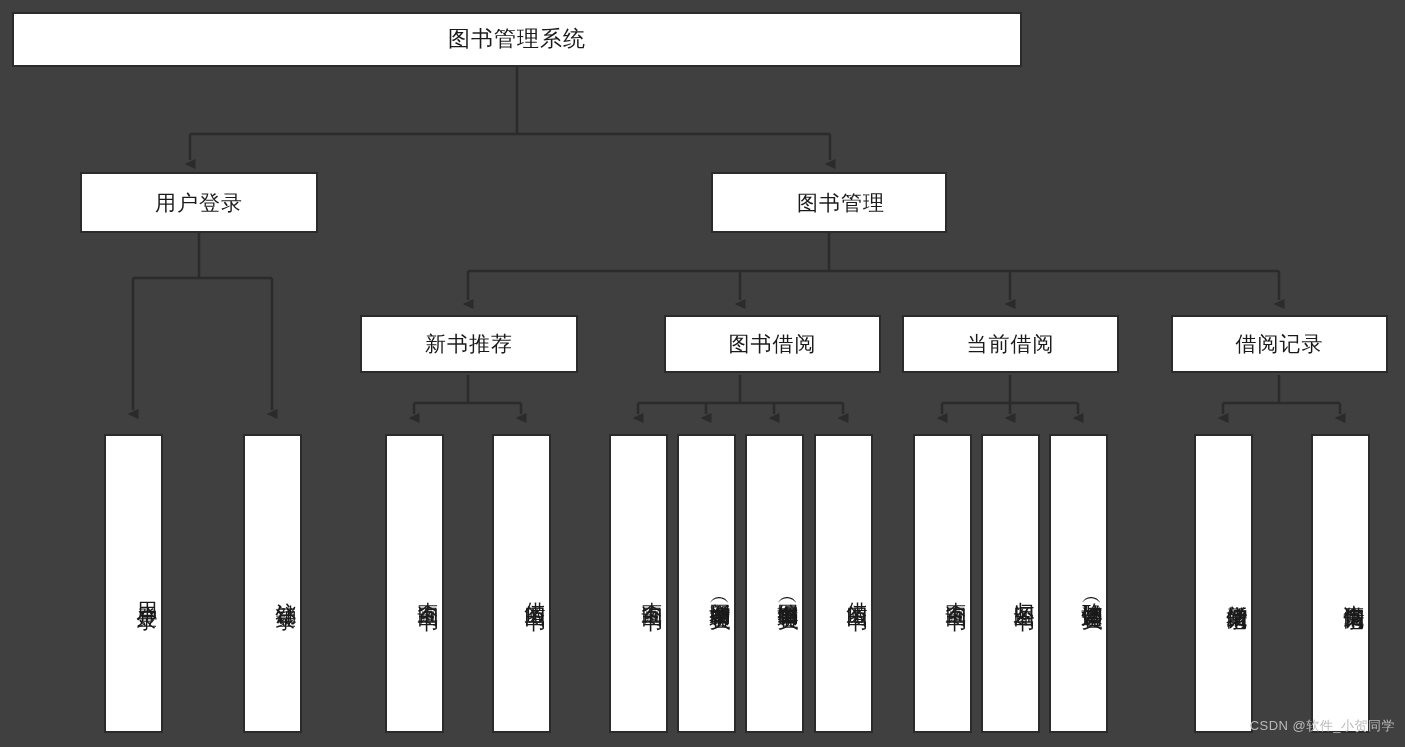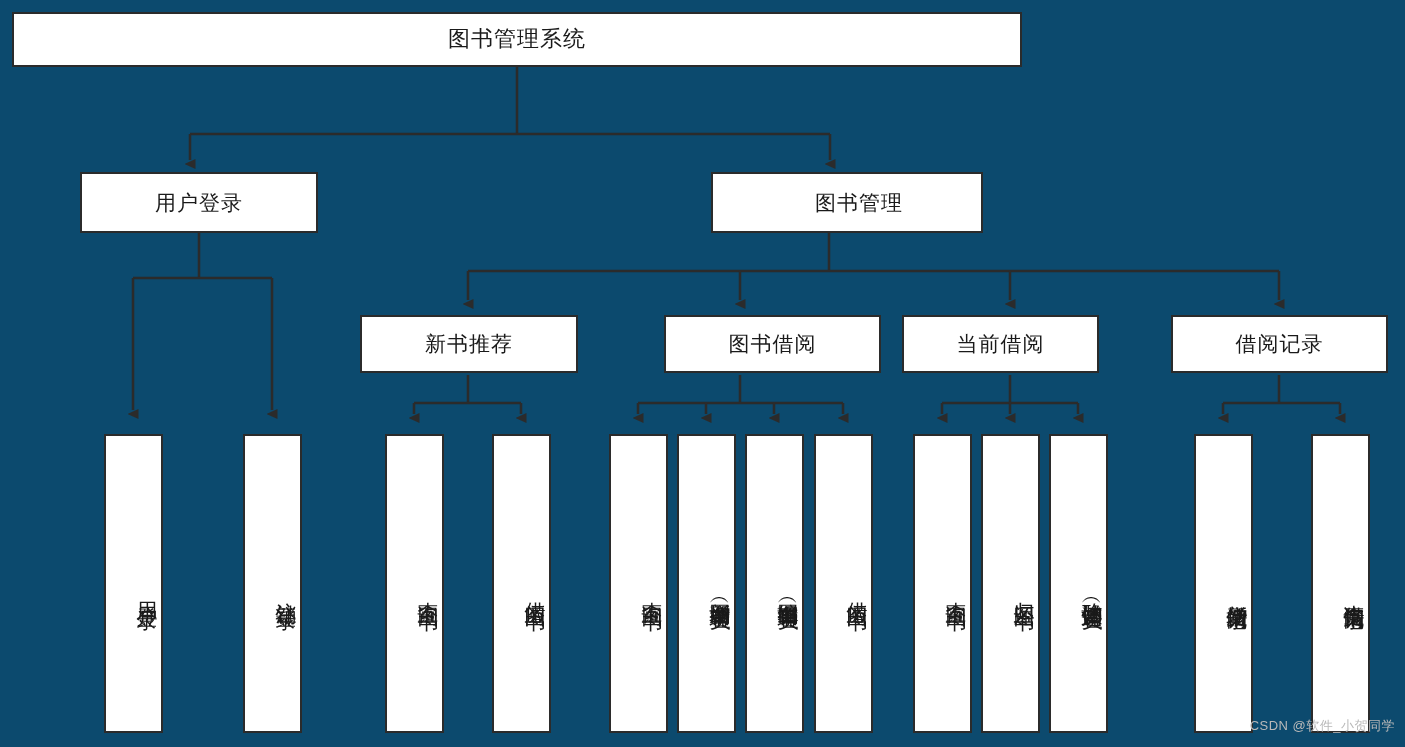--- a/index.html
+++ b/index.html
@@ -7,21 +7,21 @@
     padding: 0;
     background: #ffffff;
   }
   body {
     font-family: "Liberation Sans", "DejaVu Sans", sans-serif;
   }
   #canvas {
     position: relative;
     width: 1405px;
     height: 747px;
-    background: #0c4a6e;
+    background: #404040;
     overflow: hidden;
   }
   svg.wires {
     position: absolute;
     left: 0;
     top: 0;
     width: 1405px;
     height: 747px;
     pointer-events: none;
   }
@@ -117,27 +117,27 @@
       <path d="M1223,403 L1340,403"></path>
       <path d="M1223,403 L1223,414" marker-end="url(#arrow)"></path>
       <path d="M1340,403 L1340,414" marker-end="url(#arrow)"></path>
     </g>
   </svg>
 
   <div class="node horiz" id="root-node" style="left:12px; top:12px; width:1010px; height:55px;">图书管理系统</div>
 
   <div class="node horiz" style="left:80px; top:172px; width:238px; height:61px;">用户登录</div>
 
-  <div class="node horiz" style="left:711px; top:172px; width:272px; height:61px;padding-left:24px;">图书管理</div>
+  <div class="node horiz" style="left:711px; top:172px; width:236px; height:61px;padding-left:24px;">图书管理</div>
 
   <div class="node horiz" style="left:360px; top:315px; width:218px; height:58px;text-align:center;">新书推荐</div>
 
   <div class="node horiz" style="left:632px; top:315px; width:217px; height:58px;margin-left:32px;">图书借阅</div>
 
-  <div class="node horiz" style="left:902px; top:315px; width:197px; height:58px;">当前借阅</div>
+  <div class="node horiz" style="left:902px; top:315px; width:217px; height:58px;">当前借阅</div>
 
   <div class="node horiz" style="left:1171px; top:315px; width:217px; height:58px;">借阅记录</div>
 
   <div class="node vert" style="left:104px; top:434px; width:59px; height:299px;">用户登录</div>
 
   <div class="node vert" style="left:243px; top:434px; width:59px; height:299px;">注销登录</div>
 
   <div class="node vert" style="left:385px; top:434px; width:59px; height:299px;">查询图书</div>
 
   <div class="node vert" style="left:492px; top:434px; width:59px; height:299px;">借阅图书</div>

